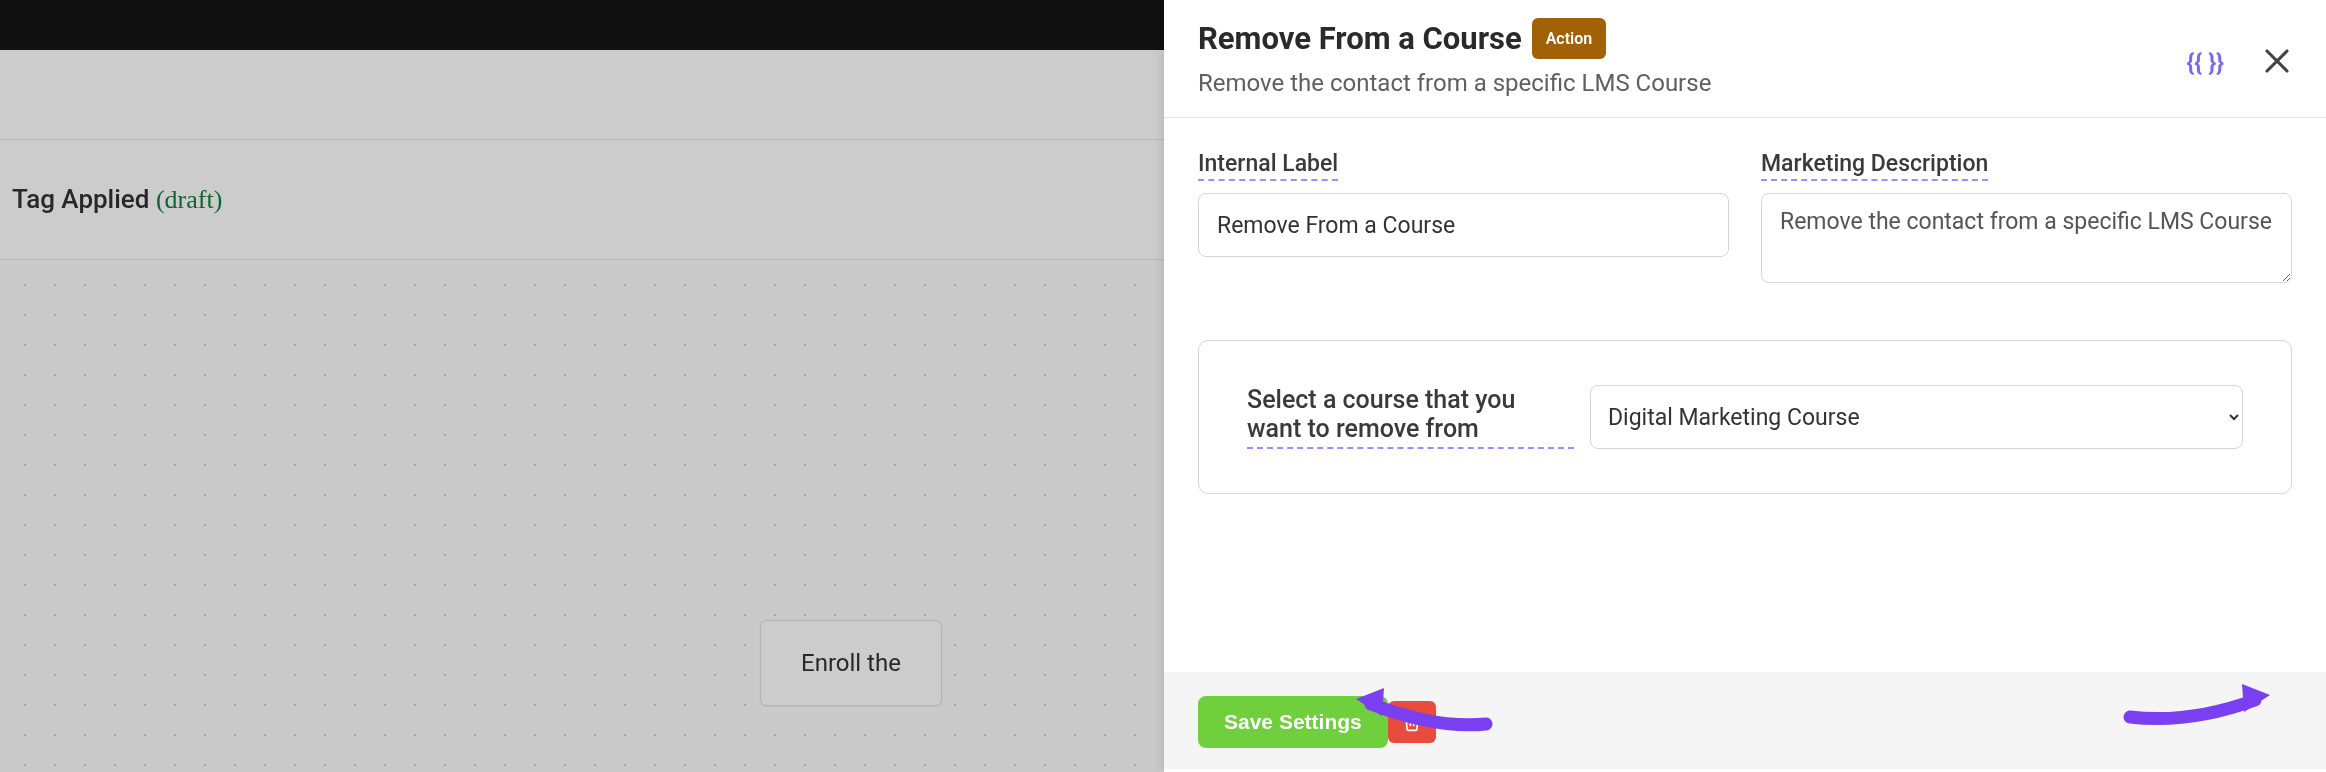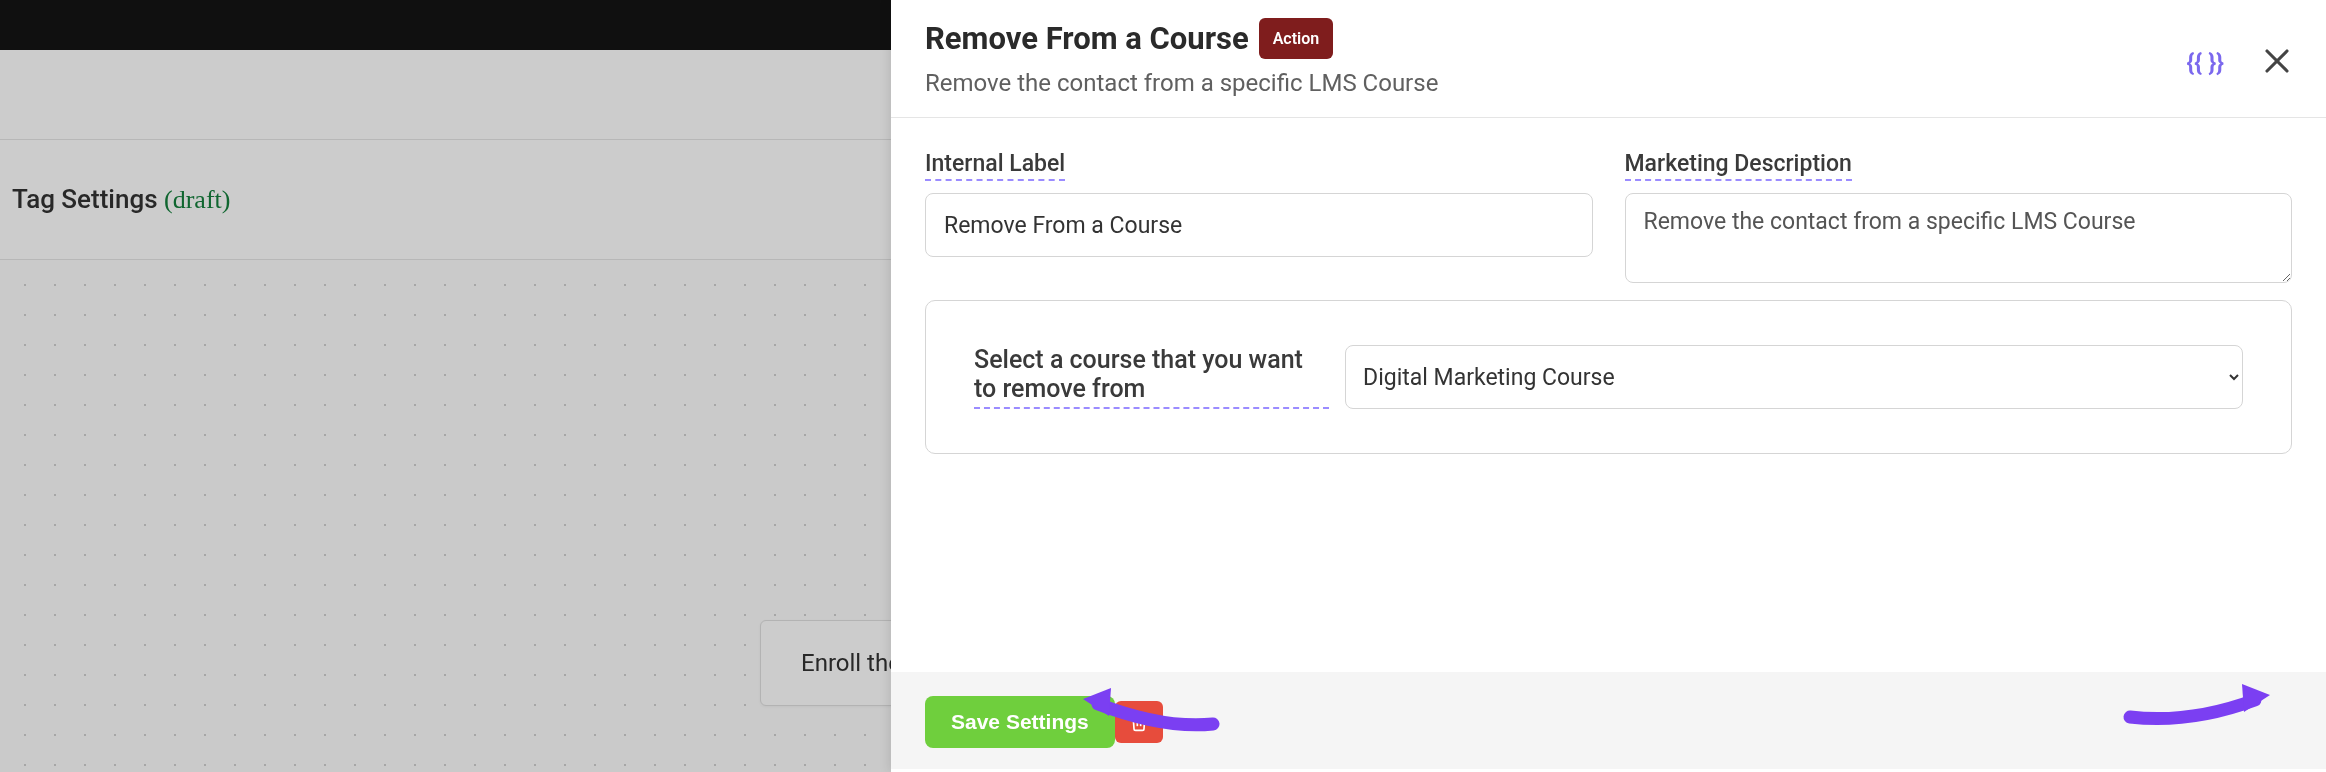--- a/index.html
+++ b/index.html
@@ -89,21 +89,21 @@
       right: 0;
       bottom: 0;
       background: rgba(0,0,0,0.2);
     }
     
     
     .side-panel {
       position: absolute;
       top: 0;
       right: 0;
-      width: 1435px;
+      width: 1162px;
       height: 100%;
       background: #ffffff;
       display: flex;
       flex-direction: column;
       box-shadow: -2px 0 10px rgba(0,0,0,0.1);
     }
     
     .panel-header {
       padding: 18px 34px 20px 34px;
       border-bottom: 1px solid #e5e5e5;
@@ -116,21 +116,21 @@
       gap: 10px;
     }
     
     .panel-title {
       font-size: 31px;
       font-weight: 700;
       color: #2a2a2a;
     }
     
     .action-badge {
-      background: #7f1d1d;
+      background: #a16207;
       color: #ffffff;
       font-size: 16px;
       font-weight: 600;
       padding: 11px 14px;
       border-radius: 6px;
     }
     
     .panel-subtitle {
       font-size: 24px;
       color: #606060;
@@ -161,21 +161,21 @@
     .close-btn svg {
       width: 30px;
       height: 30px;
     }
     
     
     .panel-body {
       padding: 32px 34px;
       display: flex;
       flex-direction: column;
-      gap: 17px;
+      gap: 57px;
     }
     
     .form-row {
       display: flex;
       gap: 32px;
     }
     
     .form-group {
       display: flex;
       flex-direction: column;
@@ -311,21 +311,21 @@
     }
   </style>
 </head>
 <body>
 
 <div class="bg-layer">
   <div class="bg-topbar"></div>
   <div class="bg-secondary-bar"></div>
   <div class="bg-content-header">
     <span class="tag-applied">
-      <span>Tag Settings</span>
+      <span>Tag Applied</span>
       <span class="draft-text">(draft)</span>
     </span>
   </div>
   <div class="bg-canvas">
     <div class="canvas-node">Enroll the</div>
   </div>
 </div>
 
 <div class="overlay-dim"></div>
 

